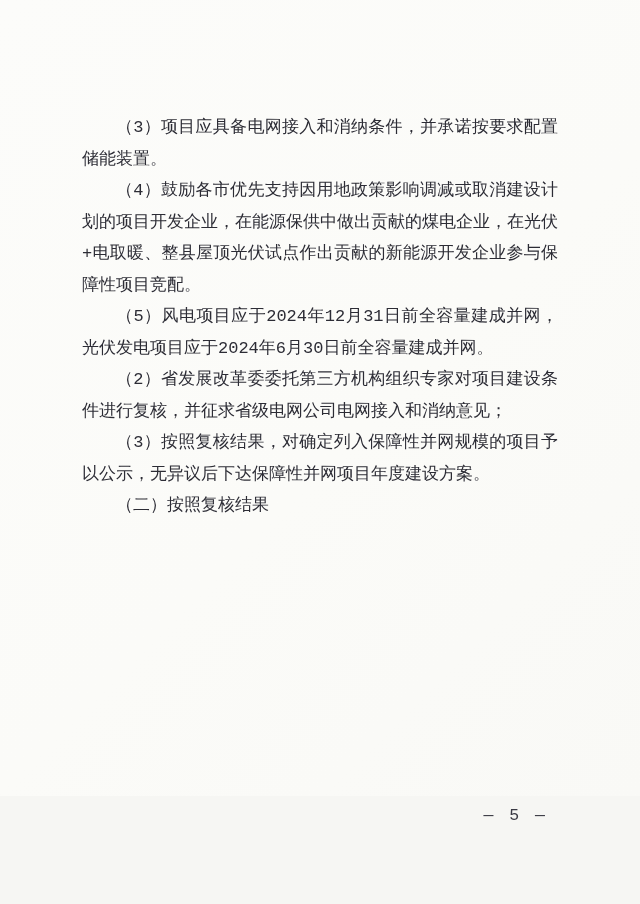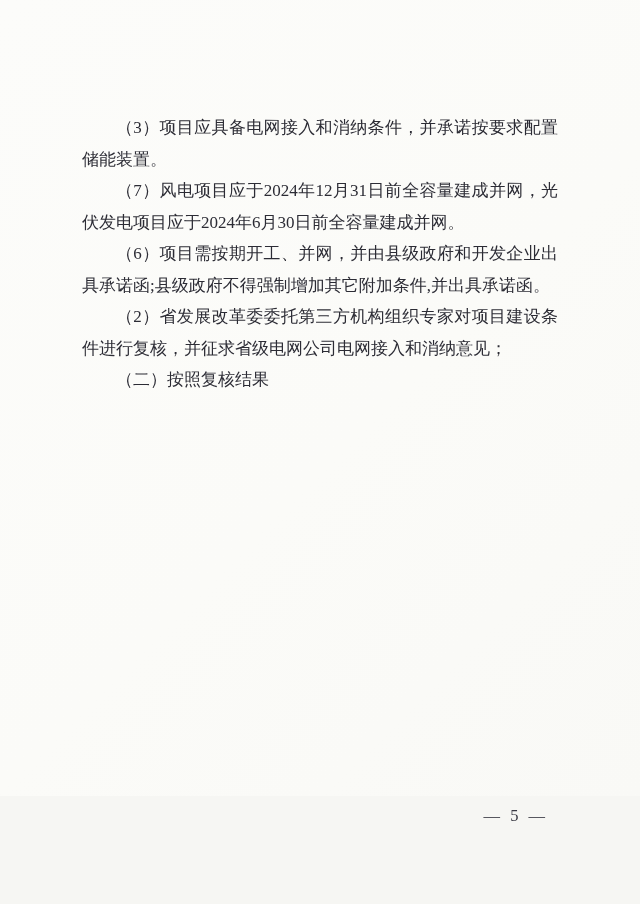--- a/index.html
+++ b/index.html
@@ -10,21 +10,21 @@
     width: 640px;
     height: 904px;
     background: #f6f6f3;
     overflow: hidden;
   }
   .scan-page {
     position: relative;
     width: 640px;
     height: 796px;
     background: linear-gradient(135deg, #fcfcfa 0%, #fbfbf8 55%, #f9f9f6 100%);
-    font-family: Liberation Serif, serif;
+    font-family: Liberation Mono, monospace;
     color: #2c2c35;
   }
   .doc-content {
     position: absolute;
     left: 82px;
     top: 112px;
     width: 476px;
   }
   .doc-content p {
     margin: 0;
@@ -52,21 +52,22 @@
     color: #3a3a44;
   }
 </style>
 </head>
 <body>
 
 <div class="scan-page">
 
   <div class="doc-content">
     <p>（3）项目应具备电网接入和消纳条件，并承诺按要求配置储能装置。</p>
-    <p>（7）风电项目应于2024年12月31日前全容量建成并网，光伏发电项目应于2024年6月30日前全容量建成并网。</p>
-    <p>（6）项目需按期开工、并网，并由县级政府和开发企业出具承诺函;县级政府不得强制增加其它附加条件,并出具承诺函。</p>
+    <p>（4）鼓励各市优先支持因用地政策影响调减或取消建设计划的项目开发企业，在能源保供中做出贡献的煤电企业，在光伏+电取暖、整县屋顶光伏试点作出贡献的新能源开发企业参与保障性项目竞配。</p>
+    <p>（5）风电项目应于2024年12月31日前全容量建成并网，光伏发电项目应于2024年6月30日前全容量建成并网。</p>
     <p>（2）省发展改革委委托第三方机构组织专家对项目建设条件进行复核，并征求省级电网公司电网接入和消纳意见；</p>
+    <p>（3）按照复核结果，对确定列入保障性并网规模的项目予以公示，无异议后下达保障性并网项目年度建设方案。</p>
     <p class="para-kai">（二）按照复核结果</p>
   </div>
 
   <div class="page-footer">— 5 —</div>
 
 </div>
 
 </body></html>

